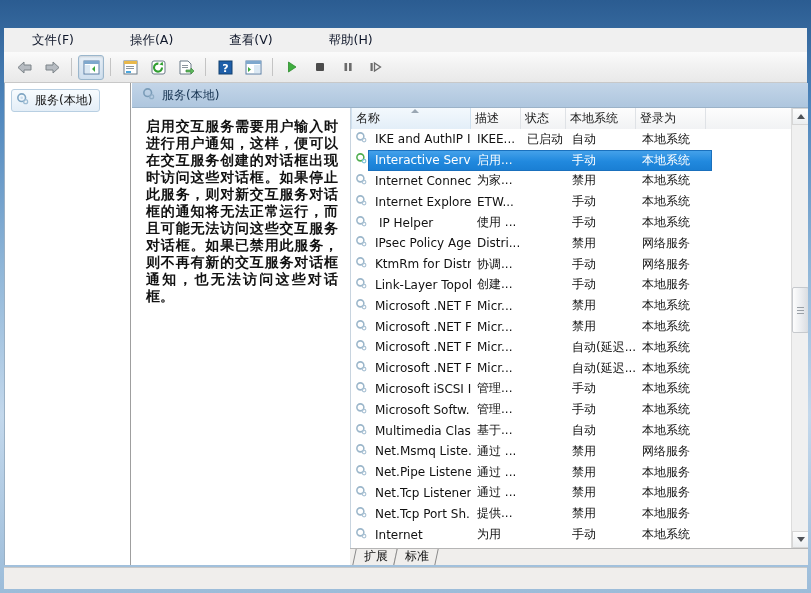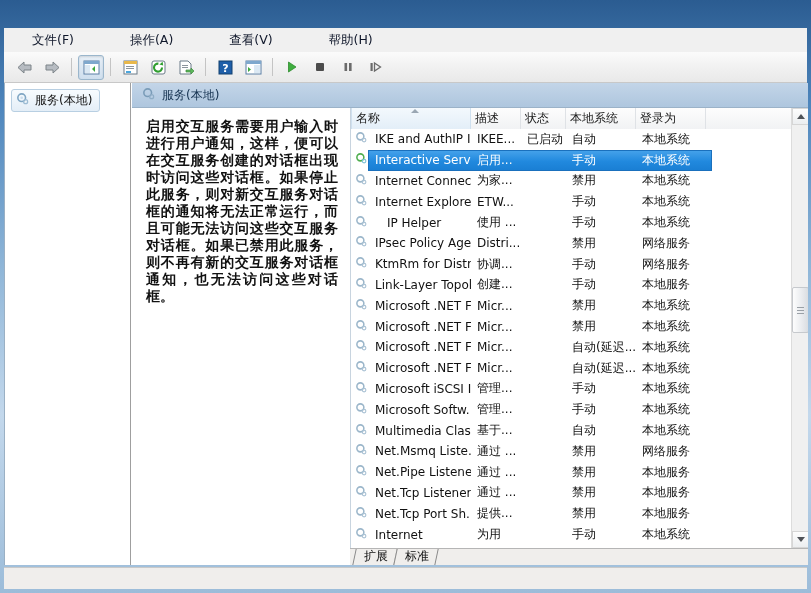--- a/index.html
+++ b/index.html
@@ -409,21 +409,21 @@
               <div class="lv-td" style="width: 70px;">手动</div>
               <div class="lv-td" style="width: 70px;">本地系统</div>
             </div>
             <div class="lv-row">
               <div class="lv-td cell-name" style="width: 120px;">
                 <span class="ico"><svg width="13" height="13" viewBox="0 0 16 16">
                     <circle cx="6.6" cy="6.6" r="4.3" fill="none" stroke="#9bb6ca" stroke-width="1.9"></circle>
                     <circle cx="6.6" cy="6.6" r="1.4" fill="#ffffff"></circle>
                     <circle cx="11.2" cy="11.2" r="2.2" fill="none" stroke="#aac2d4" stroke-width="1.4"></circle>
                   </svg></span>
-                <span style="margin-left: 15px;">IP Helper</span>
+                <span style="margin-left: 7px;">IP Helper</span>
               </div>
               <div class="lv-td" style="width: 50px;">使用 ...</div>
               <div class="lv-td" style="width: 45px;"></div>
               <div class="lv-td" style="width: 70px;">手动</div>
               <div class="lv-td" style="width: 70px;">本地系统</div>
             </div>
             <div class="lv-row">
               <div class="lv-td cell-name" style="width: 120px;">
                 <span class="ico"><svg width="13" height="13" viewBox="0 0 16 16">
                     <circle cx="6.6" cy="6.6" r="4.3" fill="none" stroke="#9bb6ca" stroke-width="1.9"></circle>

